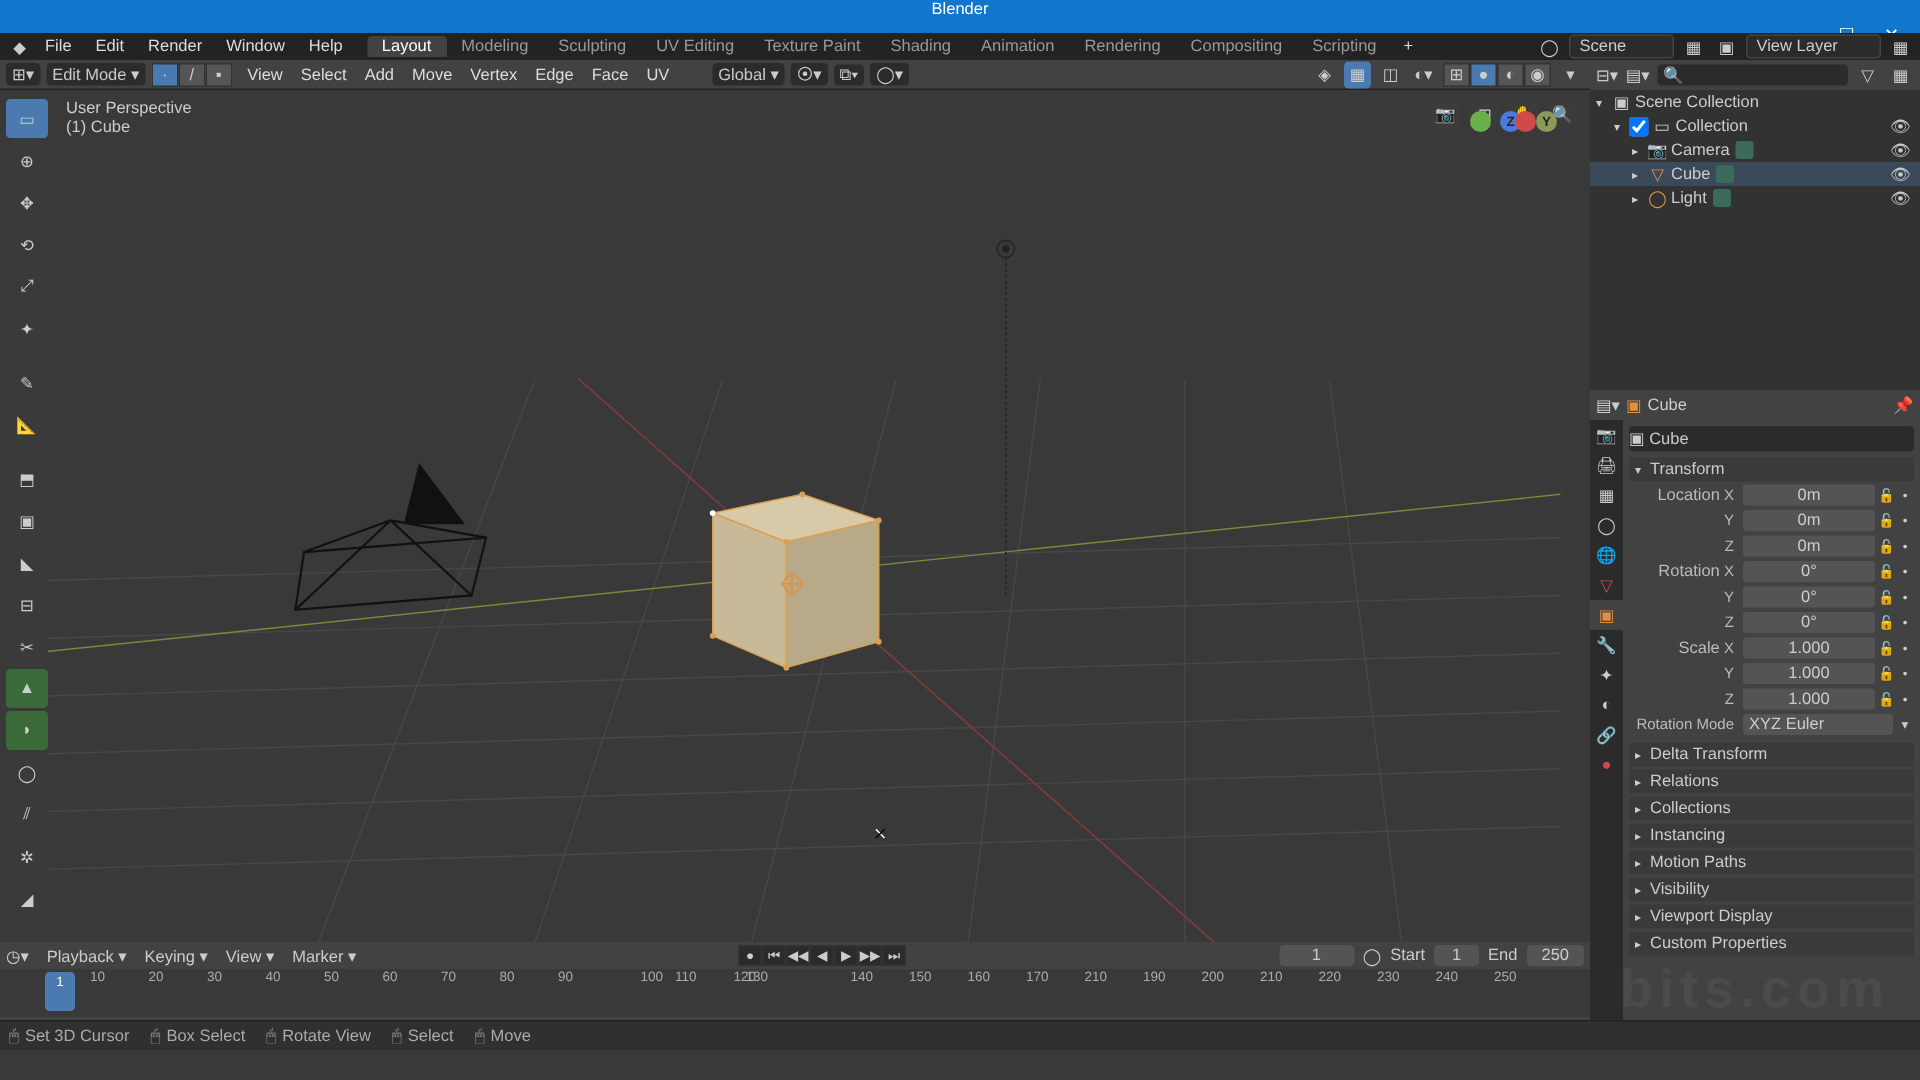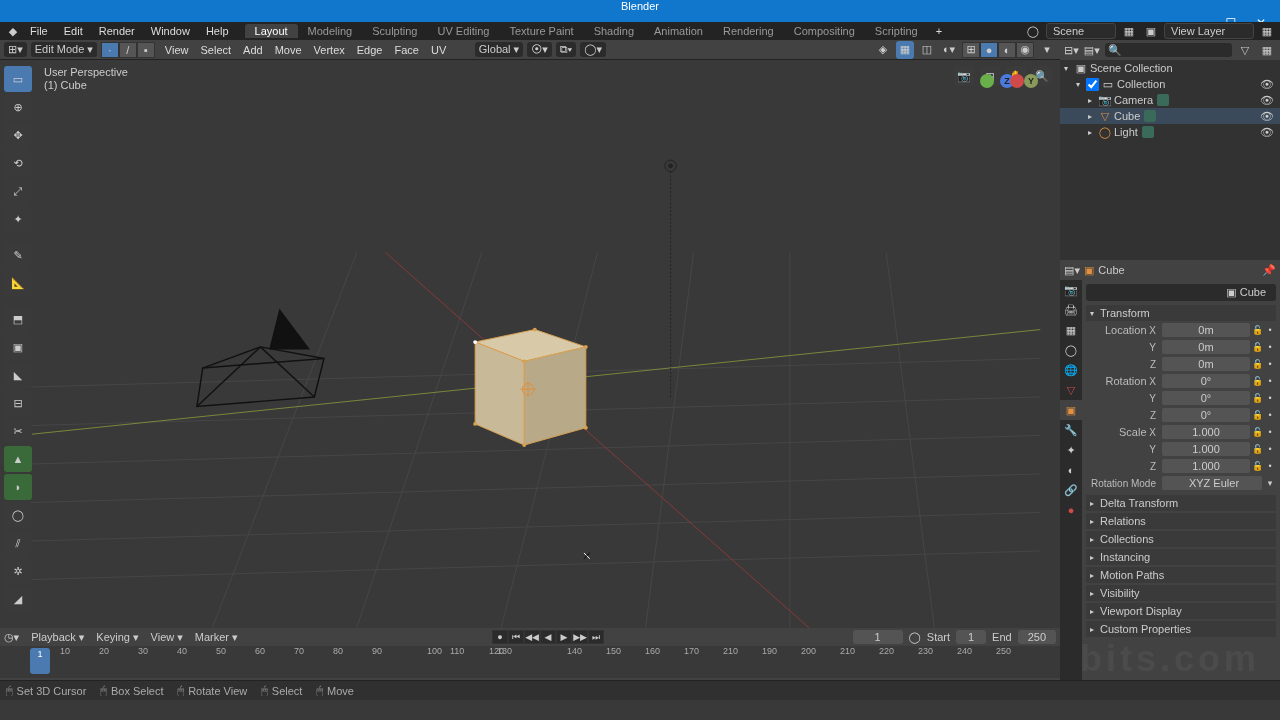--- a/index.html
+++ b/index.html
@@ -54,21 +54,21 @@
 .tree-row .indent { width:12px; }
 .tree-row .disclosure { width:10px; font-size:8px; }
 .tree-row .icon { width:14px; height:14px; display:flex; align-items:center; justify-content:center; margin-right:2px; }
 .tree-row .eye { margin-left:auto; margin-right:6px; }
 .props-hdr { height:20px; background:#424242; display:flex; align-items:center; padding:0 4px; gap:4px; }
 .props-body { flex:1; display:flex; }
 .props-tabs { width:22px; background:#2b2b2b; display:flex; flex-direction:column; }
 .props-tab { width:22px; height:20px; display:flex; align-items:center; justify-content:center; font-size:11px; }
 .props-tab.active { background:#424242; }
 .props-content { flex:1; background:#424242; padding:4px; overflow:hidden; font-size:10px; }
-.prop-name-row { background:#2b2b2b; border-radius:3px; padding:2px 10px; margin-bottom:4px;text-align:right; }
+.prop-name-row { background:#2b2b2b; border-radius:3px; padding:2px 0; margin-bottom:4px; }
 .panel-section { margin-bottom:4px; }
 .panel-header { display:flex; align-items:center; padding:2px 4px; background:#3a3a3a; }
 .panel-header .disc { width:10px; font-size:8px; }
 .prop-row { display:flex; align-items:center; height:16px; margin:1px 0; }
 .prop-row .label { width:76px; text-align:right; padding-right:6px; color:#bbb; font-size:10px; }
 .prop-row .value { flex:1; background:#545454; border-radius:2px; text-align:center; height:14px; line-height:14px; margin-right:2px; }
 .prop-row .lock { width:12px; text-align:center; font-size:9px; }
 .statusbar { height:20px; background:#303030; display:flex; align-items:center; padding:0 6px; gap:10px; font-size:10px; color:#aaa; border-top:1px solid #222; }
 .statusbar .item { display:flex; align-items:center; gap:4px; }
 .statusbar .right { margin-left:auto; display:flex; gap:10px; }
@@ -433,21 +433,21 @@
               <span class="lock">•</span>
             </div>
           <div class="prop-row">
               <span class="label">Z</span>
               <span class="value">1.000</span>
               <span class="lock">🔓</span>
               <span class="lock">•</span>
             </div>
           <div class="prop-row">
               <span class="label">Rotation Mode</span>
-              <span class="value" style="text-align:center;padding-left:4px">XYZ Euler</span>
+              <span class="value" style="text-align:left;padding-left:4px">XYZ Euler</span>
               <span class="lock">▾</span>
             </div>
         </div>
         <div id="collapsed-panels">
             <div class="panel-header" style="margin:2px 0"><span class="disc">▸</span>Delta Transform</div>
             <div class="panel-header" style="margin:2px 0"><span class="disc">▸</span>Relations</div>
             <div class="panel-header" style="margin:2px 0"><span class="disc">▸</span>Collections</div>
             <div class="panel-header" style="margin:2px 0"><span class="disc">▸</span>Instancing</div>
             <div class="panel-header" style="margin:2px 0"><span class="disc">▸</span>Motion Paths</div>
             <div class="panel-header" style="margin:2px 0"><span class="disc">▸</span>Visibility</div>

